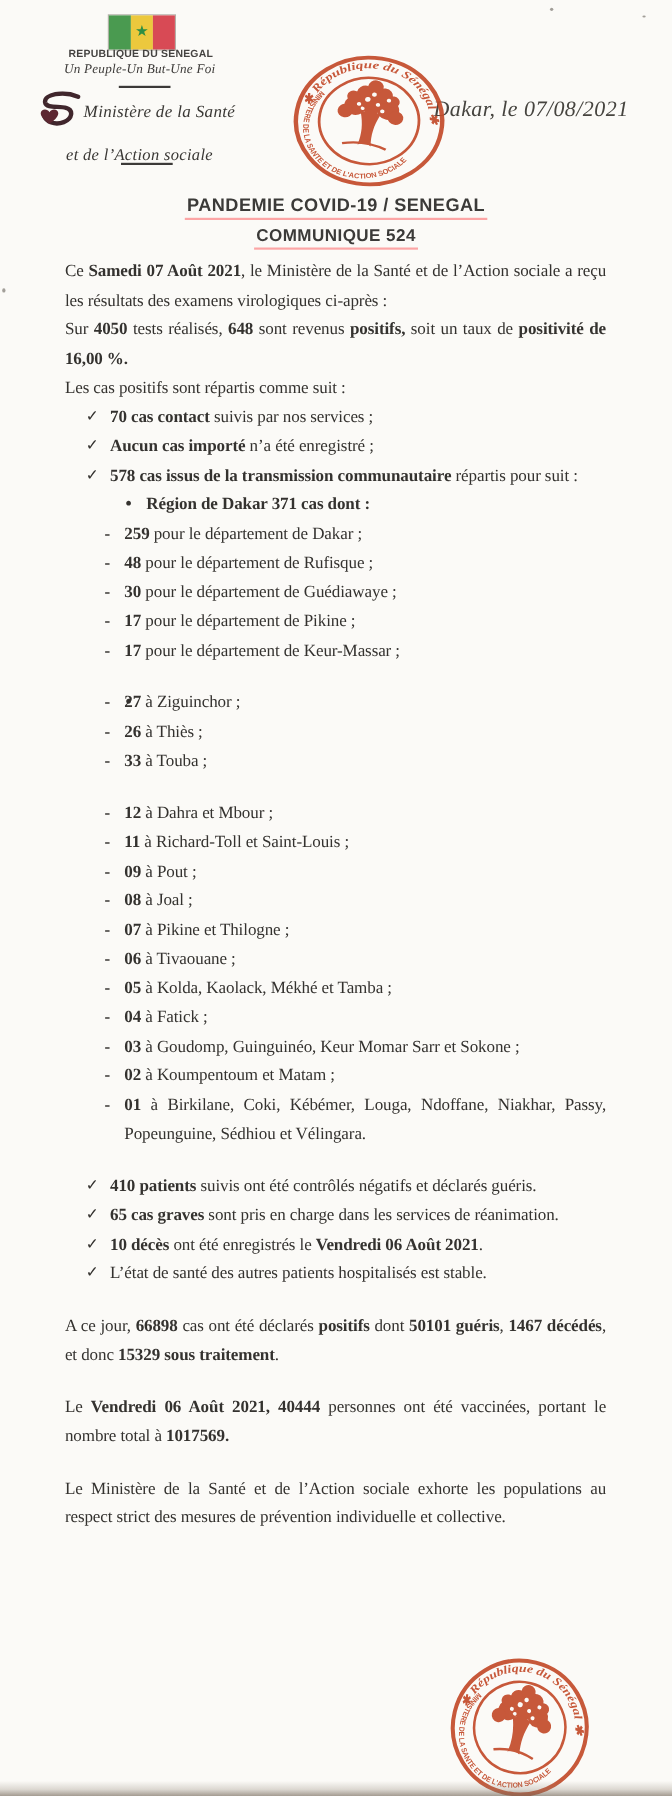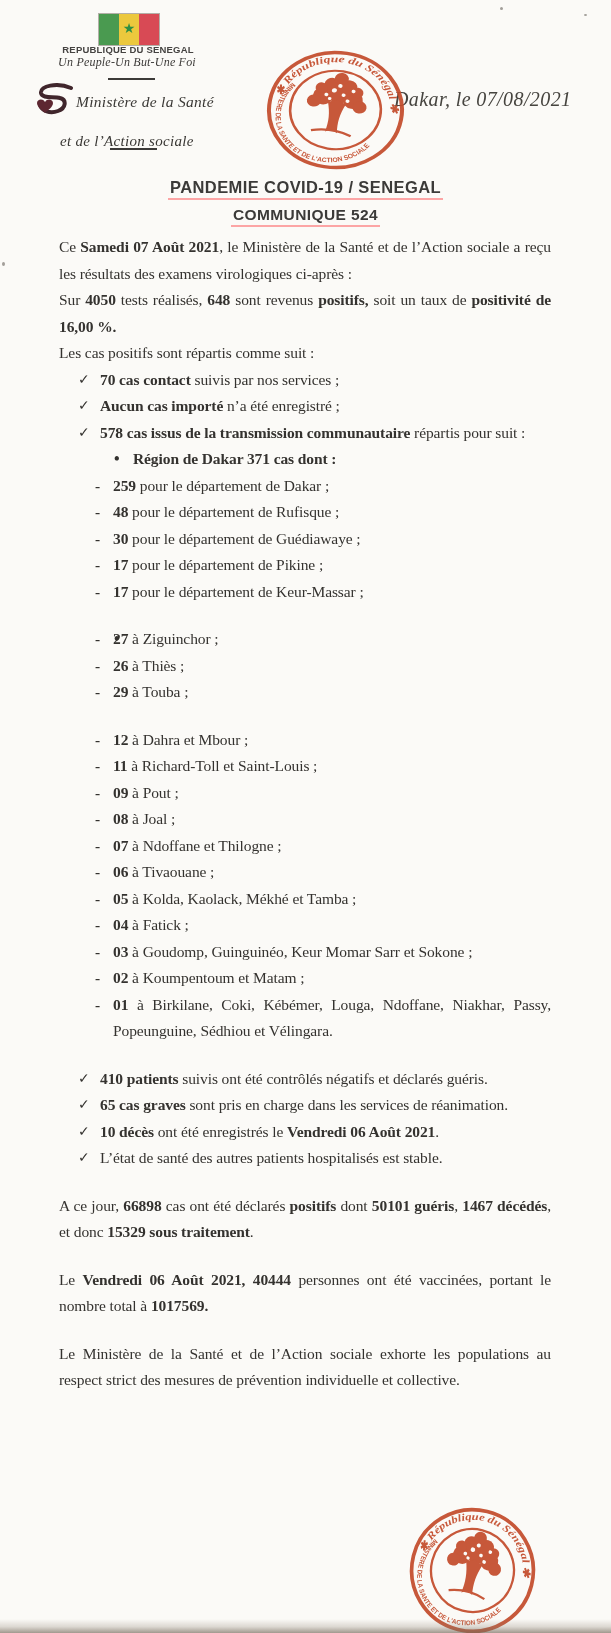--- a/index.html
+++ b/index.html
@@ -140,26 +140,26 @@
       <div class="block check"><span class="marker">✓</span><span class="bold">578 cas issus de la transmission communautaire</span><span> répartis pour suit :</span></div>
       <div class="block bullet"><span class="marker">•</span><span class="bold">Région de Dakar 371 cas dont :</span></div>
       <div class="block dash"><span class="marker">-</span><span class="bold">259</span><span> pour le département de Dakar ;</span></div>
       <div class="block dash"><span class="marker">-</span><span class="bold">48</span><span> pour le département de Rufisque ;</span></div>
       <div class="block dash"><span class="marker">-</span><span class="bold">30</span><span> pour le département de Guédiawaye ;</span></div>
       <div class="block dash"><span class="marker">-</span><span class="bold">17</span><span> pour le département de Pikine ;</span></div>
       <div class="block dash"><span class="marker">-</span><span class="bold">17</span><span> pour le département de Keur-Massar ;</span></div>
       <div class="block bullet gap"><span class="marker">•</span></div>
       <div class="block dash"><span class="marker">-</span><span class="bold">27</span><span> à Ziguinchor ;</span></div>
       <div class="block dash"><span class="marker">-</span><span class="bold">26</span><span> à Thiès ;</span></div>
-      <div class="block dash"><span class="marker">-</span><span class="bold">29</span><span> à Touba ;</span></div>
+      <div class="block dash"><span class="marker">-</span><span class="bold">33</span><span> à Touba ;</span></div>
       <div class="block dash gap"><span class="marker">-</span><span class="bold">12</span><span> à Dahra et Mbour ;</span></div>
       <div class="block dash"><span class="marker">-</span><span class="bold">11</span><span> à Richard-Toll et Saint-Louis ;</span></div>
       <div class="block dash"><span class="marker">-</span><span class="bold">09</span><span> à Pout ;</span></div>
       <div class="block dash"><span class="marker">-</span><span class="bold">08</span><span> à Joal ;</span></div>
-      <div class="block dash"><span class="marker">-</span><span class="bold">07</span><span> à Ndoffane et Thilogne ;</span></div>
+      <div class="block dash"><span class="marker">-</span><span class="bold">07</span><span> à Pikine et Thilogne ;</span></div>
       <div class="block dash"><span class="marker">-</span><span class="bold">06</span><span> à Tivaouane ;</span></div>
       <div class="block dash"><span class="marker">-</span><span class="bold">05</span><span> à Kolda, Kaolack, Mékhé et Tamba ;</span></div>
       <div class="block dash"><span class="marker">-</span><span class="bold">04</span><span> à Fatick ;</span></div>
       <div class="block dash"><span class="marker">-</span><span class="bold">03</span><span> à Goudomp, Guinguinéo, Keur Momar Sarr et Sokone ;</span></div>
       <div class="block dash"><span class="marker">-</span><span class="bold">02</span><span> à Koumpentoum et Matam ;</span></div>
       <div class="block dash"><span class="marker">-</span><span class="bold">01</span><span> à Birkilane, Coki, Kébémer, Louga, Ndoffane, Niakhar, Passy, Popeunguine, Sédhiou et Vélingara.</span></div>
       <div class="block check gap"><span class="marker">✓</span><span class="bold">410 patients</span><span> suivis ont été contrôlés négatifs et déclarés guéris.</span></div>
       <div class="block check"><span class="marker">✓</span><span class="bold">65 cas graves</span><span> sont pris en charge dans les services de réanimation.</span></div>
       <div class="block check"><span class="marker">✓</span><span class="bold">10 décès</span><span> ont été enregistrés le </span><span class="bold">Vendredi 06 Août 2021</span><span>.</span></div>
       <div class="block check"><span class="marker">✓</span><span>L’état de santé des autres patients hospitalisés est stable.</span></div>

